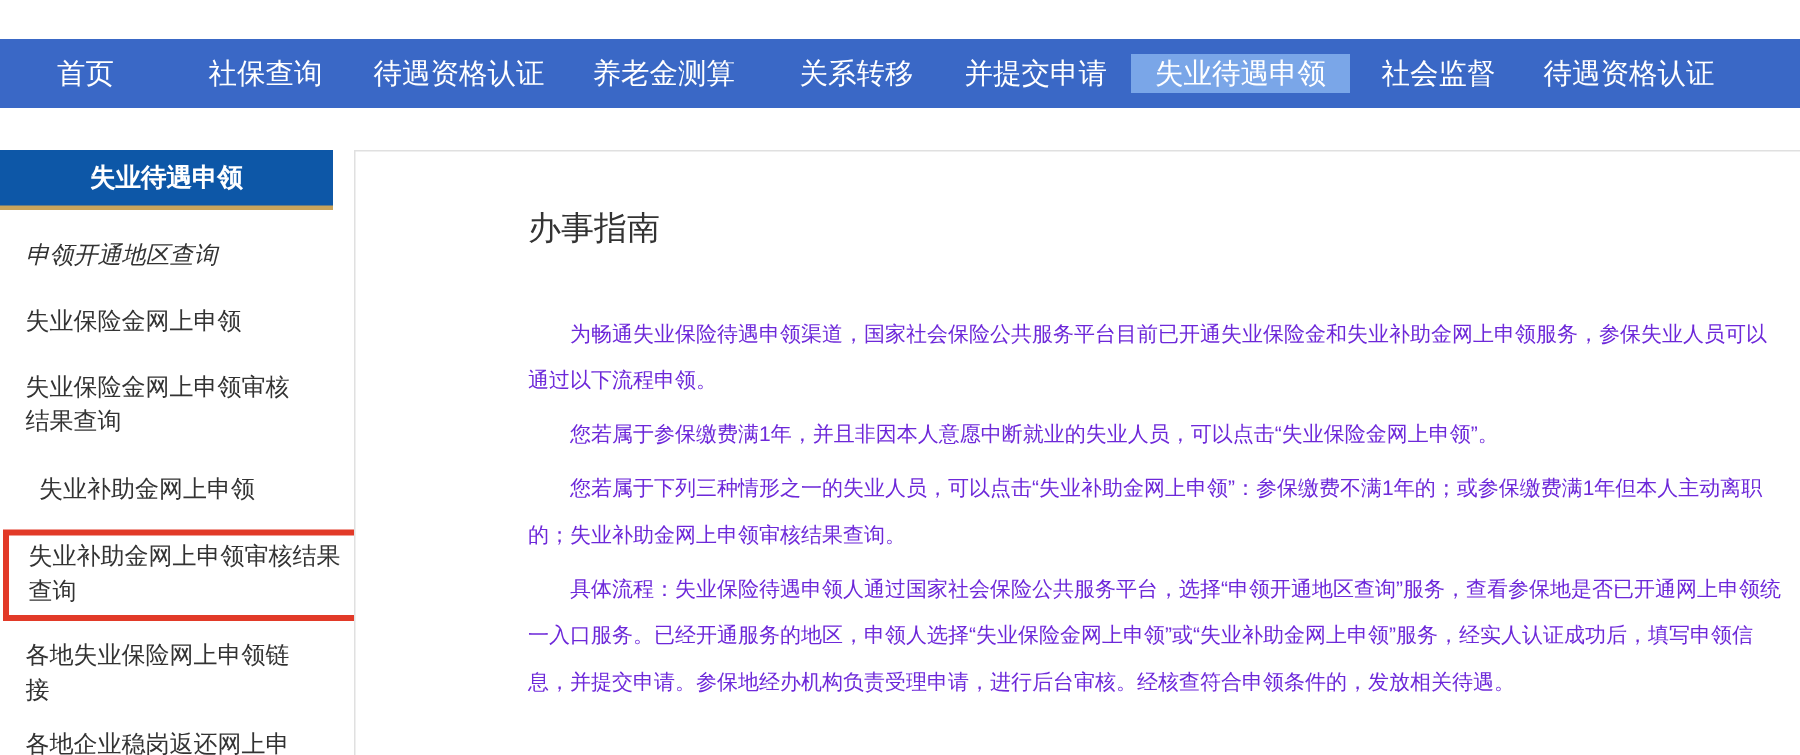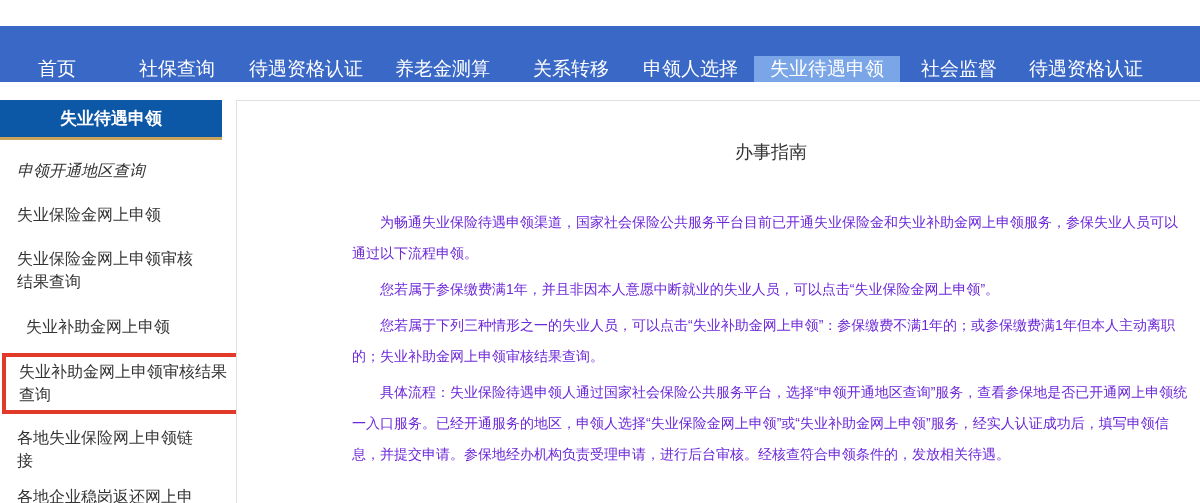--- a/index.html
+++ b/index.html
@@ -1,20 +1,20 @@
 <!DOCTYPE html>
 <html><head>
 <meta charset="utf-8">
 <style>
   * { margin:0; padding:0; box-sizing:border-box; }
   html,body { width:1200px; height:503px; overflow:hidden; background:#fff;
     font-family:"Liberation Sans","DejaVu Sans",sans-serif; }
   .top-strip { height:26px; background:#ffffff; }
   
-  .nav { height:56px; background:#3a68c6; display:flex; align-items:flex-end;
+  .nav { height:46px; background:#3a68c6; display:flex; align-items:center;
          color:#fff; font-size:19px; white-space:nowrap; }
   .nav-item { display:flex; align-items:center; padding:0 16px; cursor:pointer; }
   .nav-item.active { background:#7aa6e8; }
   .nav-item:nth-child(1){ margin-left:22px; }
   .nav-item:nth-child(2){ margin-left:31px; }
   .nav-item:nth-child(3){ margin-left:2px; }
   .nav-item:nth-child(5){ margin-left:11px; }
   .nav-item:nth-child(6){ margin-left:2px; }
   .nav-item:nth-child(8){ margin-left:5px; }
   .nav-item:nth-child(10){ margin-left:4px; }
@@ -31,37 +31,37 @@
   .side-item:nth-child(4){ margin-top:22px;padding-left:26px; }
   .side-item:nth-child(6){ margin-top:12px; }
   .side-item:nth-child(7){ margin-top:13px; }
   .highlight-box { margin:15px 0 0 2px; width:260px; border:4px solid #e23a28;
        padding:3px 20px 4px 13px; line-height:23px; font-size:16px; color:#333;
        cursor:pointer; }
   
   .panel { position:absolute; left:236px; top:100px; width:987px; height:420px;
        background:#fff; border:1px solid #e0e0e0; padding-top:38px; }
   .article { padding:0 32px 0 115px; }
-  .page-title { font-size:18px; font-weight:500; color:#333; text-align:center;
+  .page-title { font-size:22px; font-weight:500; color:#333; text-align:left;
        line-height:26px; margin-bottom:42px; }
   .article p { font-size:14px; line-height:31px; color:#6d28d9; text-indent:2em;
        margin-bottom:5px; }
 </style>
 </head>
 <body>
 
 <div class="top-strip"></div>
 
 <nav class="nav">
   <div class="nav-item">首页</div>
   <div class="nav-item">社保查询</div>
   <div class="nav-item">待遇资格认证</div>
   <div class="nav-item">养老金测算</div>
   <div class="nav-item">关系转移</div>
-  <div class="nav-item">申领人选择</div>
+  <div class="nav-item">并提交申请</div>
   <div class="nav-item active">失业待遇申领</div>
   <div class="nav-item">社会监督</div>
   <div class="nav-item">待遇资格认证</div>
 </nav>
 
 <aside class="sidebar">
   <div class="sidebar-header">失业待遇申领</div>
   <ul class="side-list">
     <li class="side-item">申领开通地区查询</li>
     <li class="side-item">失业保险金网上申领</li>

